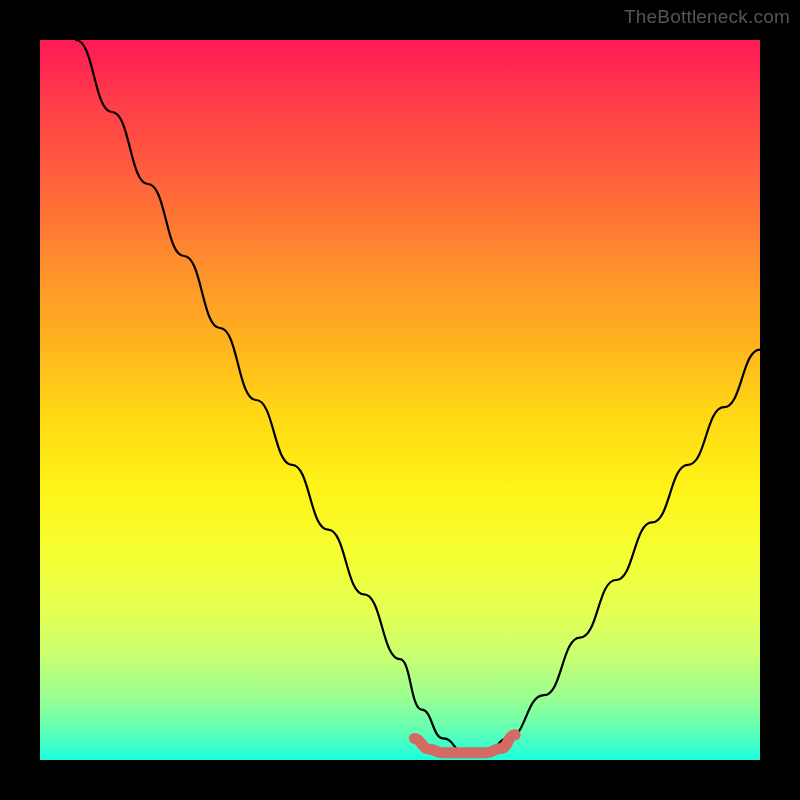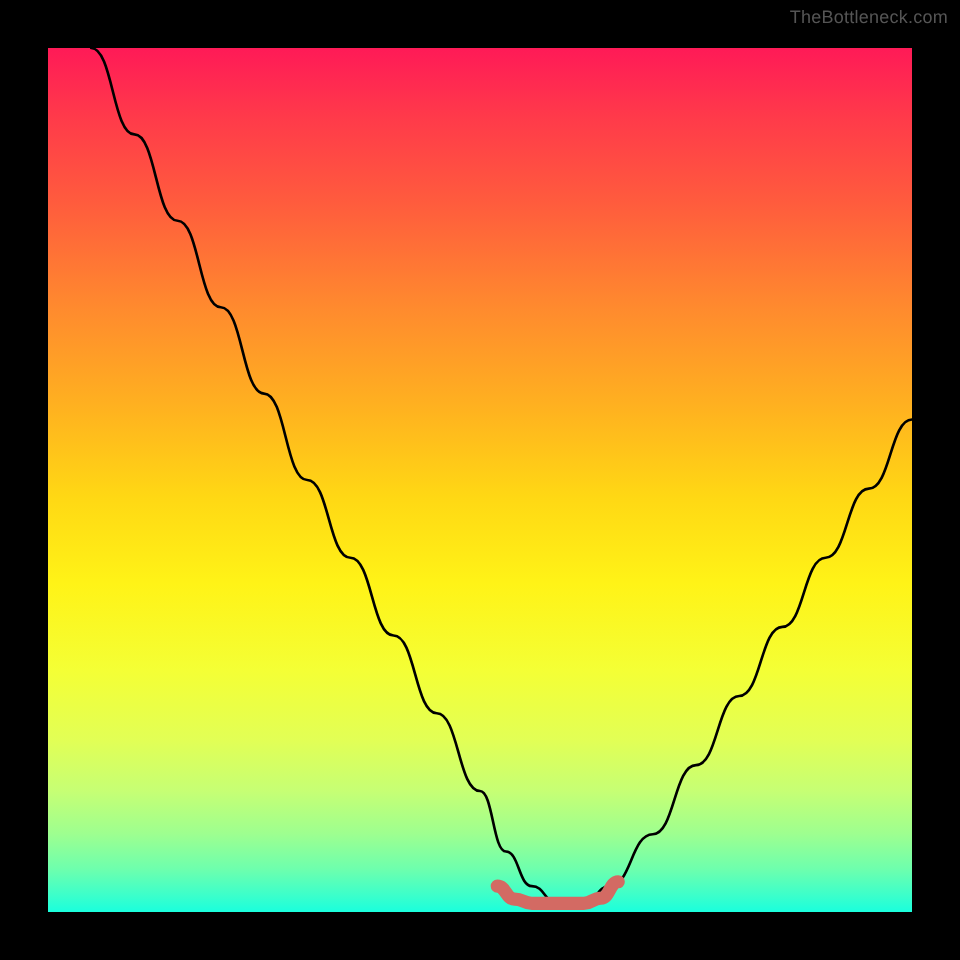--- a/index.html
+++ b/index.html
@@ -40,21 +40,21 @@
       #6effad 95%,
       #3dffca 98%,
       #1affdd 100%
     );
   }
   .watermark {
     position: absolute;
     top: 6px;
     right: 10px;
     color: #555;
-    font-size: 15px;
+    font-size: 19px;
     font-weight: 500;
     letter-spacing: 0.2px;
     user-select: none;
   }
   svg.curve {
     position: absolute;
     left: 0;
     top: 0;
     width: 720px;
     height: 720px;

